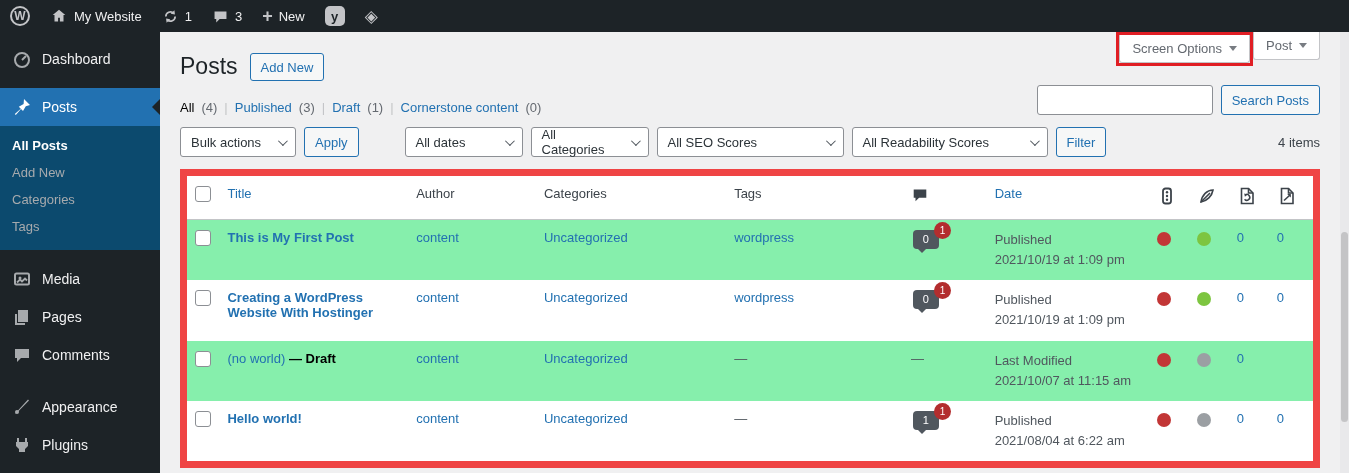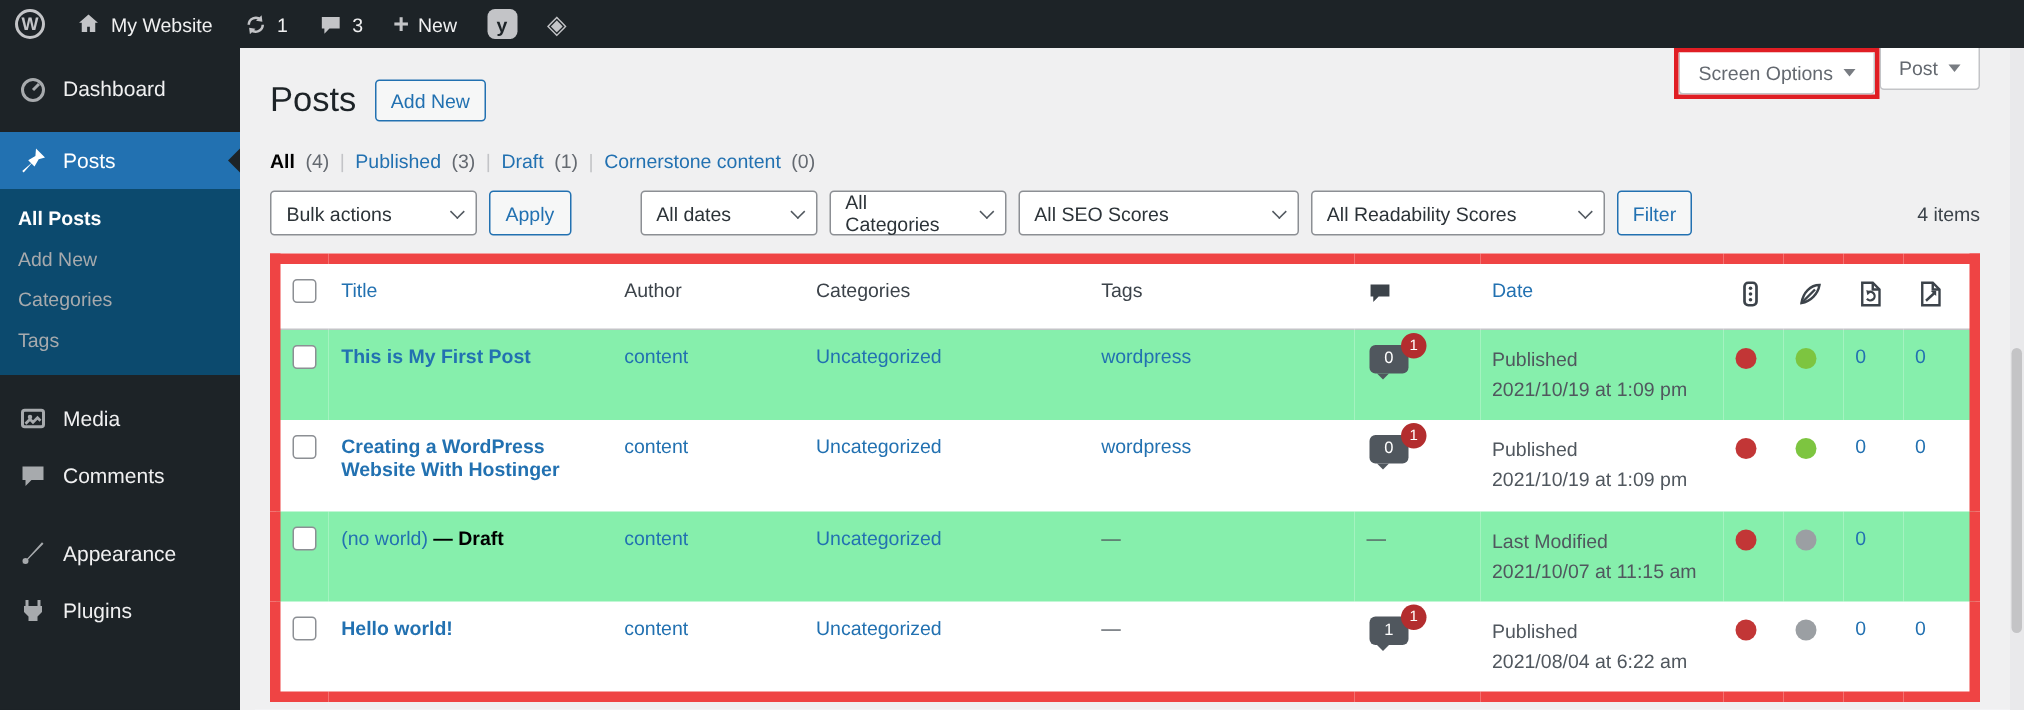--- a/index.html
+++ b/index.html
@@ -48,31 +48,31 @@
     padding:0 8px; font-size:13px; font-family:inherit; }
   .btn { background:#f6f7f7; border:1px solid #2271b1; color:#2271b1; border-radius:3px;
     height:30px; padding:0 10px; font-size:13px; font-family:inherit; cursor:pointer; }
 
   .title-row { display:flex; align-items:center; gap:12px; padding-top:21px; }
   .page-title { font-size:23px; font-weight:400; color:#1d2327; line-height:1.2; }
   .add-new-btn { height:28px; }
 
   .views-row { margin-top:19px; font-size:13px; display:flex; gap:7px; align-items:center; }
   .view-link { color:#2271b1; text-decoration:none; cursor:pointer; }
-  .view-current { color:#000; font-weight:bold; }
+  .view-current { color:#000; font-weight:normal; }
   .view-count { color:#646970; }
   .view-sep { color:#c3c4c7; }
 
   .toolbar { margin-top:12px; display:flex; gap:8px; align-items:center; }
   .fselect { display:inline-flex; align-items:center; justify-content:space-between; gap:14px;
     background:#fff; border:1px solid #8c8f94; border-radius:3px; height:30px; padding:0 10px;
     font-size:13px; color:#2c3338; cursor:pointer; }
   .chev { width:7px; height:7px; border-right:1.6px solid #50575e; border-bottom:1.6px solid #50575e;
     transform:rotate(45deg) translateY(-2px); flex:0 0 7px; }
-  .w-bulk { width:138px; } .w-dates { width:118px; } .w-cats { width:118px; }
+  .w-bulk { width:116px; } .w-dates { width:118px; } .w-cats { width:118px; }
   .w-seo { width:187px; } .w-read { width:196px; }
   .items-count { margin-left:auto; color:#3c434a; }
 
   
   table.posts { margin-top:12px; width:1140px; border-collapse:collapse; background:#fff;
     border:7px solid #ef4444; font-size:13px; }
   table.posts th, table.posts td { text-align:left; vertical-align:top; padding:10px 8px; }
   thead th { font-weight:400; color:#3c434a; border-bottom:1px solid #c3c4c7; padding-top:10px; padding-bottom:10px; }
   thead a { color:#2271b1; text-decoration:none; cursor:pointer; }
   tr.stripe { background:#86efac; }
@@ -183,20 +183,29 @@
         <rect x="3" y="4.5" width="14" height="11" rx="1.5" stroke="currentColor" stroke-width="2"></rect>
         <circle cx="8" cy="9" r="1.5" fill="currentColor"></circle>
         <path d="M5 13.5l3-3 2 2 3-3 2 2" stroke="currentColor" stroke-width="1.8"></path>
       </svg>
     </span>
     <span>Media</span>
   </div>
   <div class="menu-item">
     <span class="mi-icon">
       <svg width="20" height="20" viewBox="0 0 20 20">
+          <rect x="6" y="3" width="10" height="12" fill="currentColor"></rect>
+          <path d="M4 7v10h9" stroke="currentColor" stroke-width="2" fill="none"></path>
+        </svg>
+    </span>
+    <span>Pages</span>
+  </div>
+  <div class="menu-item">
+    <span class="mi-icon">
+      <svg width="20" height="20" viewBox="0 0 20 20">
           <path d="M3 4h14v9H9l-4 4v-4H3z" fill="currentColor"></path>
         </svg>
     </span>
     <span>Comments</span>
   </div>
 
   <div class="menu-item group-gap">
     <span class="mi-icon">
       <svg width="20" height="20" viewBox="0 0 20 20">
           <path d="M3 16.5c2 0 3.2-1 3.7-2.5L17 3.5l-1-1-9.8 10.8C4.7 14 4 15.5 3 16.5z" fill="currentColor"></path>
@@ -227,20 +236,24 @@
         <span>Screen Options</span>
         <span class="caret-down"></span>
       </div>
     </div>
     <div class="screen-tab">
       <span>Post</span>
       <span class="caret-down"></span>
     </div>
   </div>
 
+  <div class="search-box">
+    <input class="search-input" type="text" style="">
+    <button class="btn">Search Posts</button>
+  </div>
 
   <div class="title-row">
     <h1 class="page-title">Posts</h1>
     <button class="btn add-new-btn">Add New</button>
   </div>
 
   <div class="views-row">
     <span class="view-current">All</span>
     <span class="view-count">(4)</span>
     <span class="view-sep">|</span>

